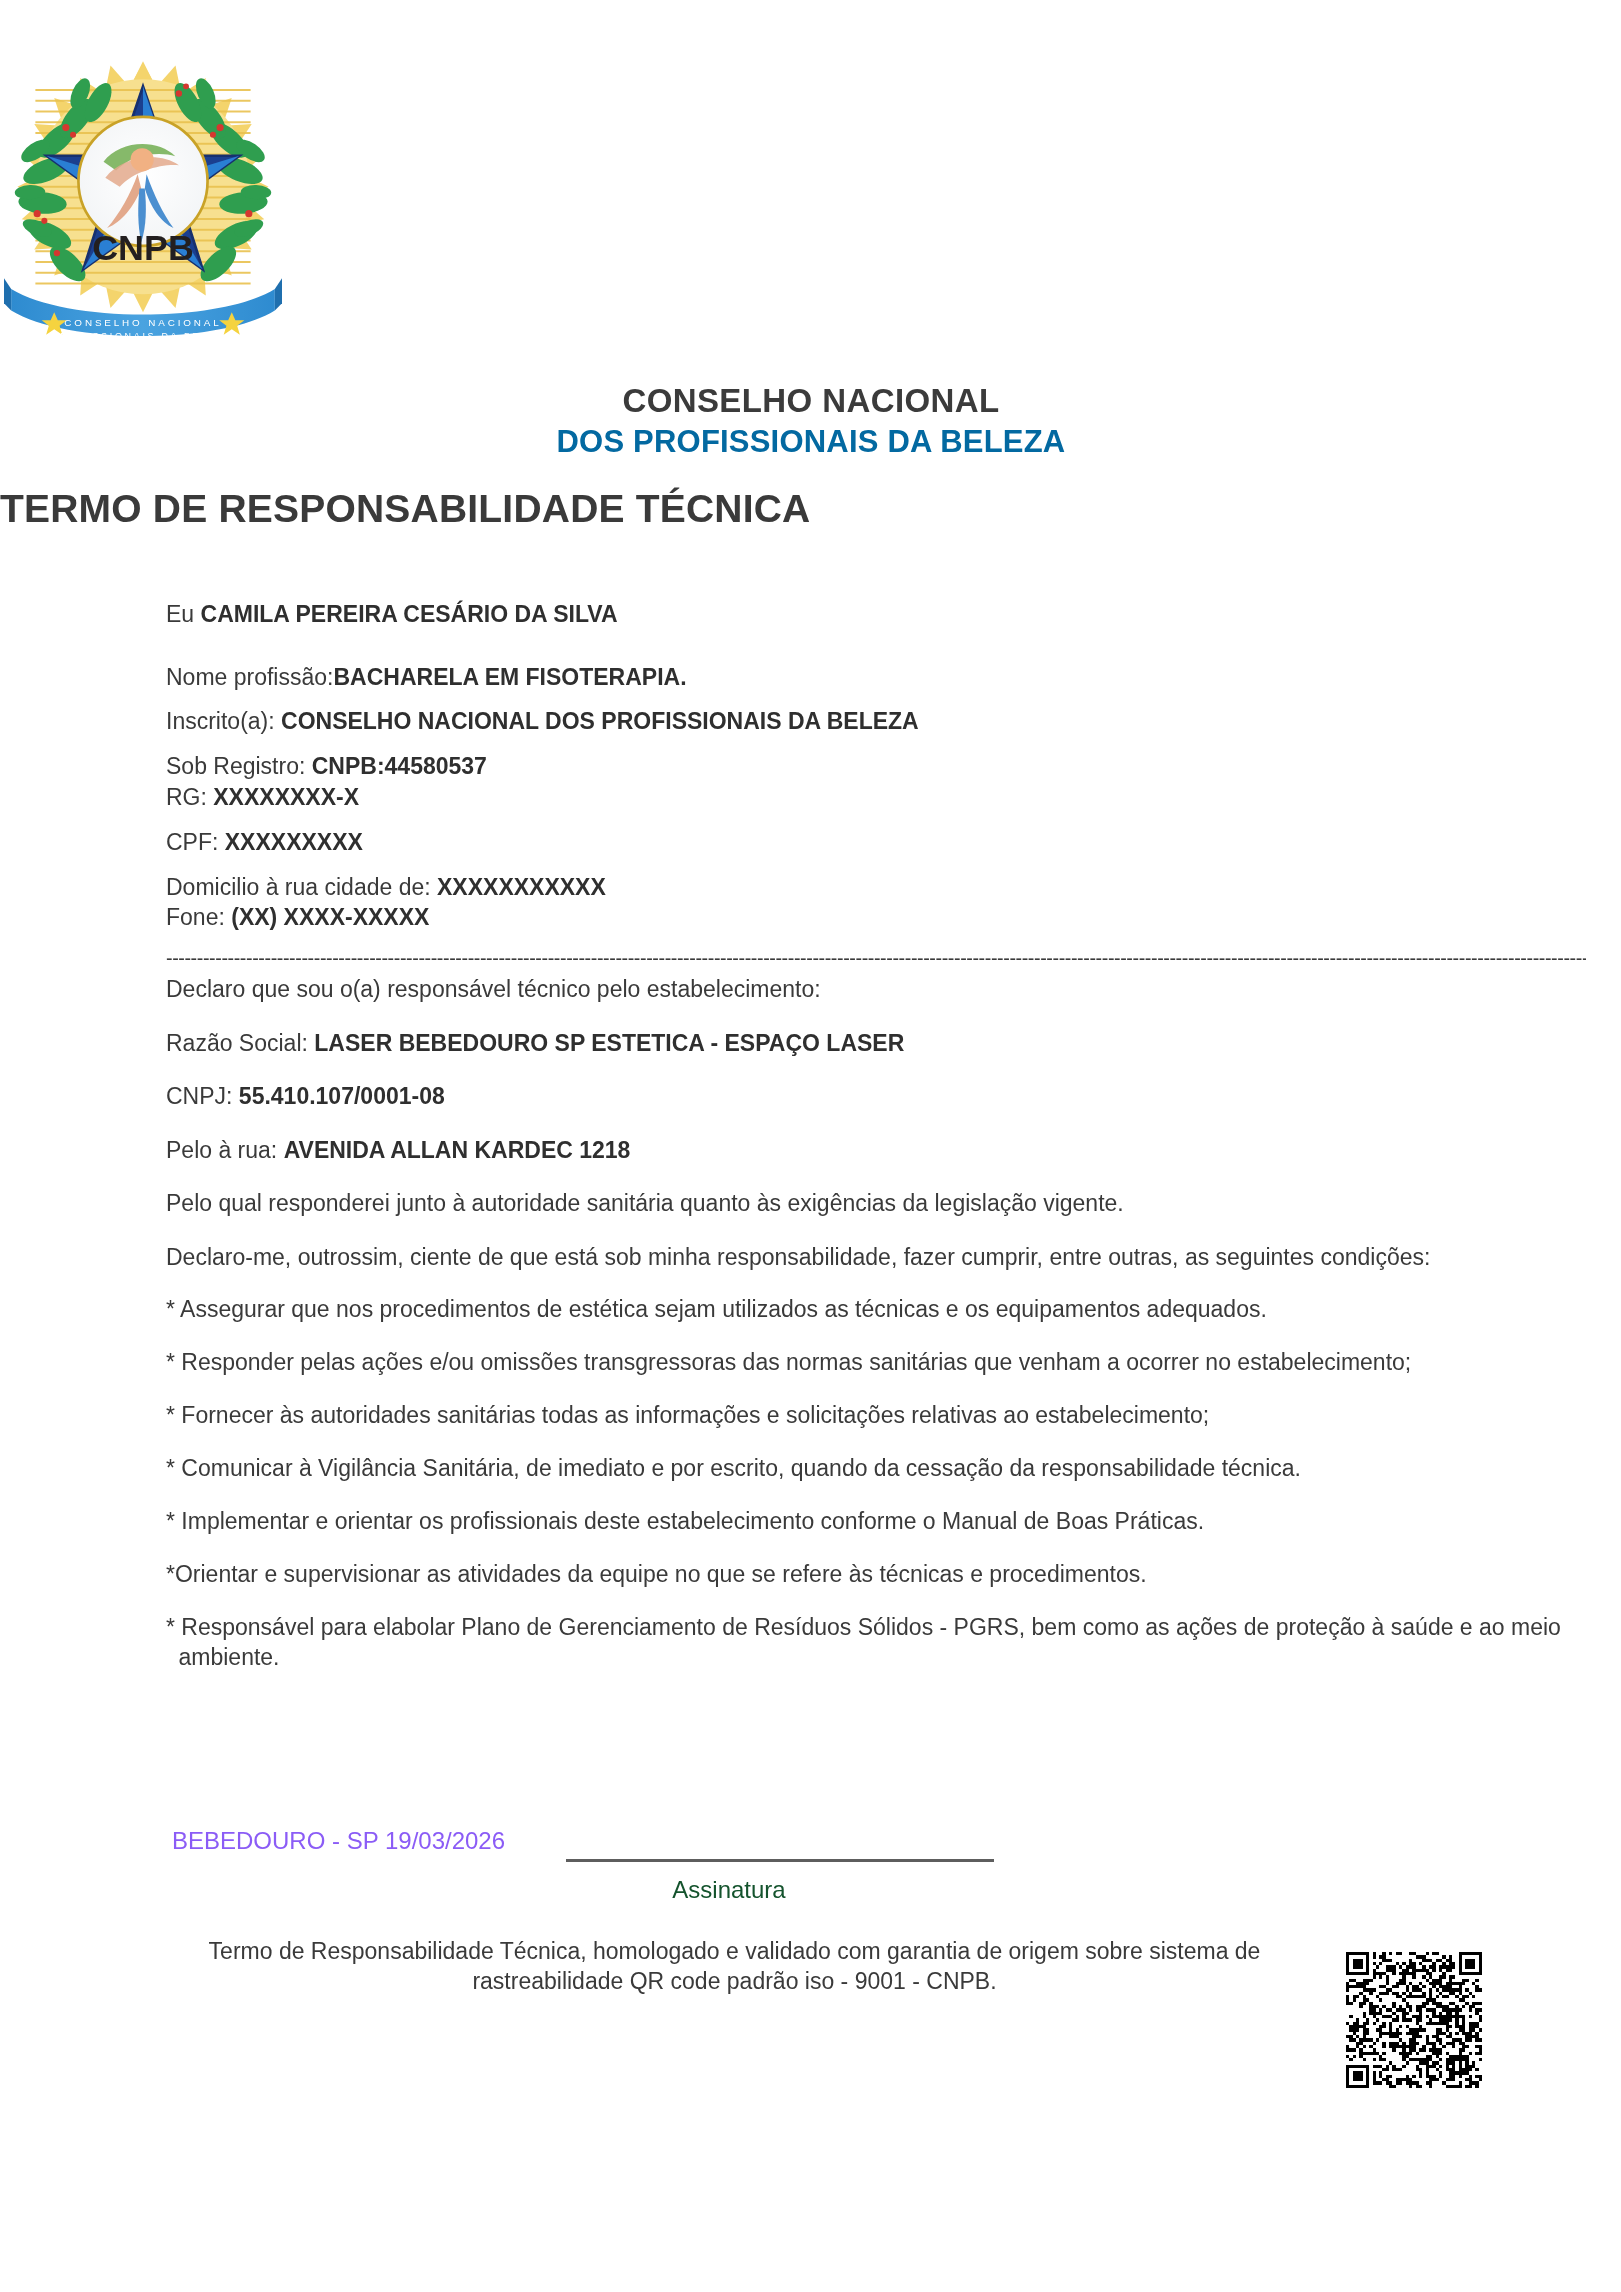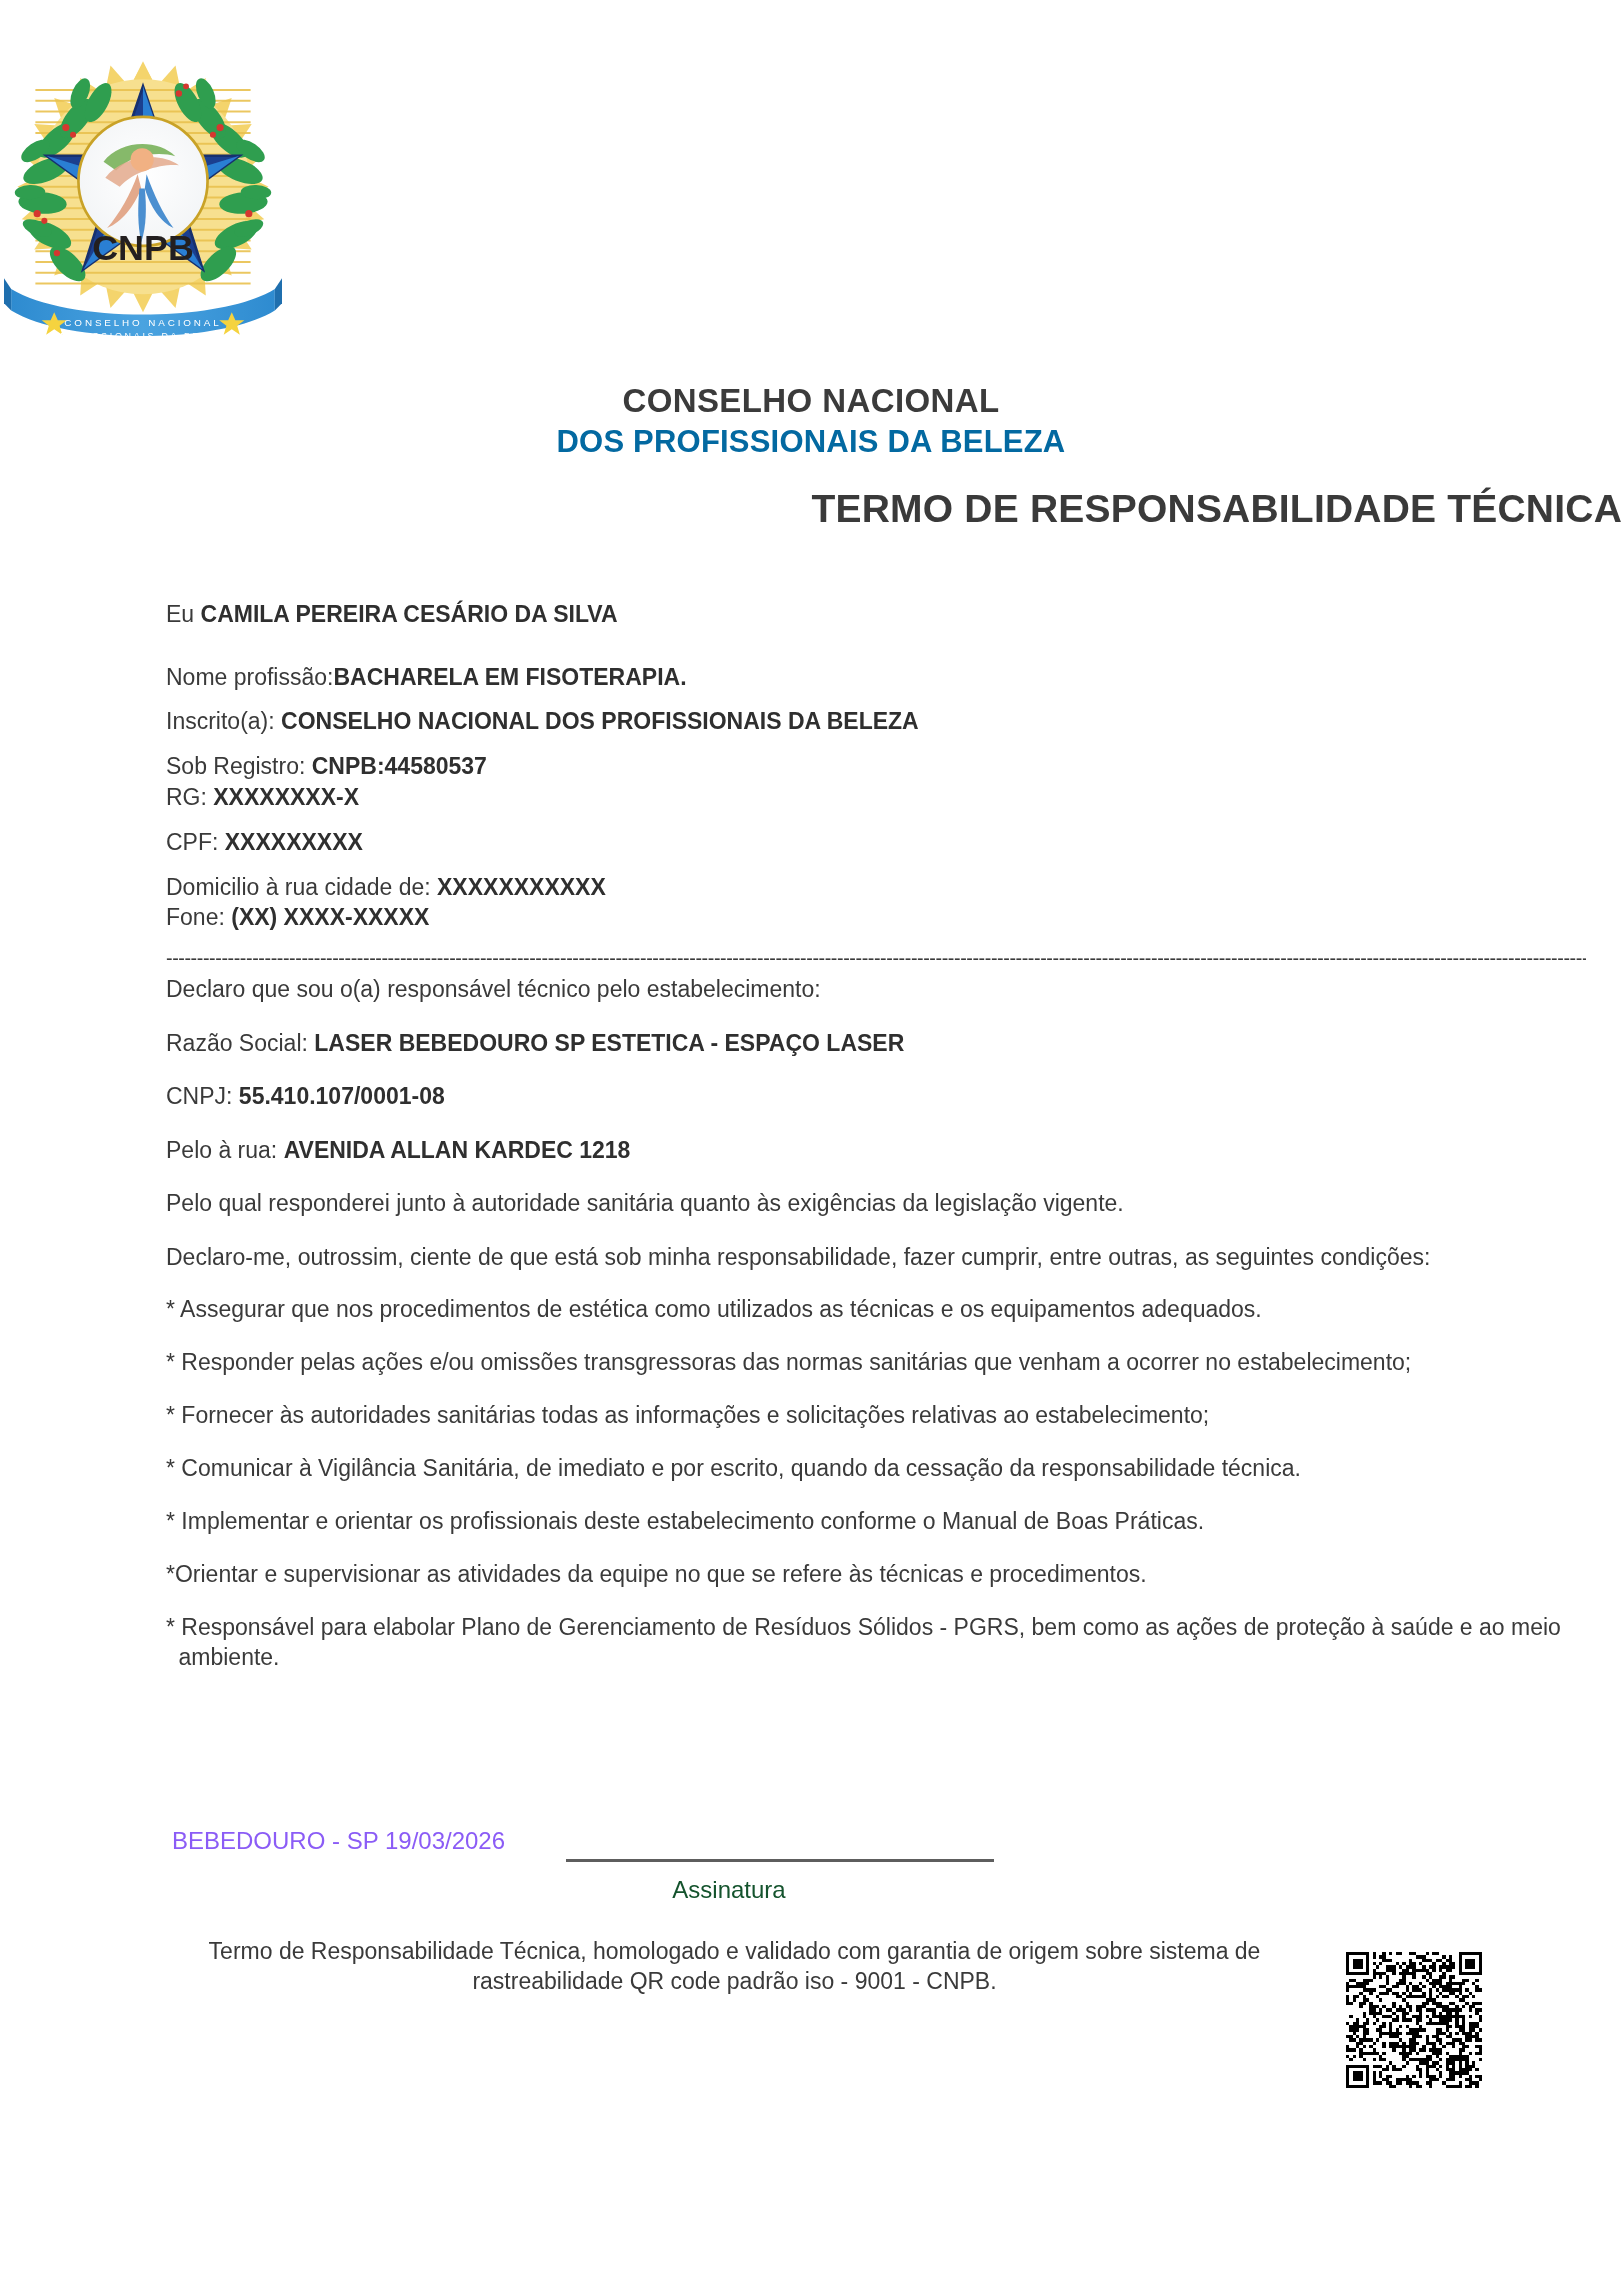--- a/index.html
+++ b/index.html
@@ -59,21 +59,21 @@
     line-height: 1.12;
     margin-top: 6px;
   }
 
   
   .doc-title {
     position: absolute;
     left: 0;
     right: 0;
     top: 487px;
-    text-align: right;
+    text-align: left;
     font-size: 39px;
     font-weight: bold;
     letter-spacing: 0.2px;
     color: #3a3a3a;
   }
 
   
   .body-area {
     position: absolute;
     left: 166px;
@@ -390,21 +390,21 @@
     <div class="gap-md"></div>
 
     <p class="para">Pelo qual responderei junto à autoridade sanitária quanto às exigências da legislação vigente.</p>
 
     <div class="gap-md"></div>
 
     <p class="para">Declaro-me, outrossim, ciente de que está sob minha responsabilidade, fazer cumprir, entre outras, as seguintes condições:</p>
 
     <div class="gap-md"></div>
 
-    <p class="bullet">* Assegurar que nos procedimentos de estética como utilizados as técnicas e os equipamentos adequados.</p>
+    <p class="bullet">* Assegurar que nos procedimentos de estética sejam utilizados as técnicas e os equipamentos adequados.</p>
     <div class="gap-md"></div>
     <p class="bullet">* Responder pelas ações e/ou omissões transgressoras das normas sanitárias que venham a ocorrer no estabelecimento;</p>
     <div class="gap-md"></div>
     <p class="bullet">* Fornecer às autoridades sanitárias todas as informações e solicitações relativas ao estabelecimento;</p>
     <div class="gap-md"></div>
     <p class="bullet">* Comunicar à Vigilância Sanitária, de imediato e por escrito, quando da cessação da responsabilidade técnica.</p>
     <div class="gap-md"></div>
     <p class="bullet">* Implementar e orientar os profissionais deste estabelecimento conforme o Manual de Boas Práticas.</p>
     <div class="gap-md"></div>
     <p class="bullet">*Orientar e supervisionar as atividades da equipe no que se refere às técnicas e procedimentos.</p>

